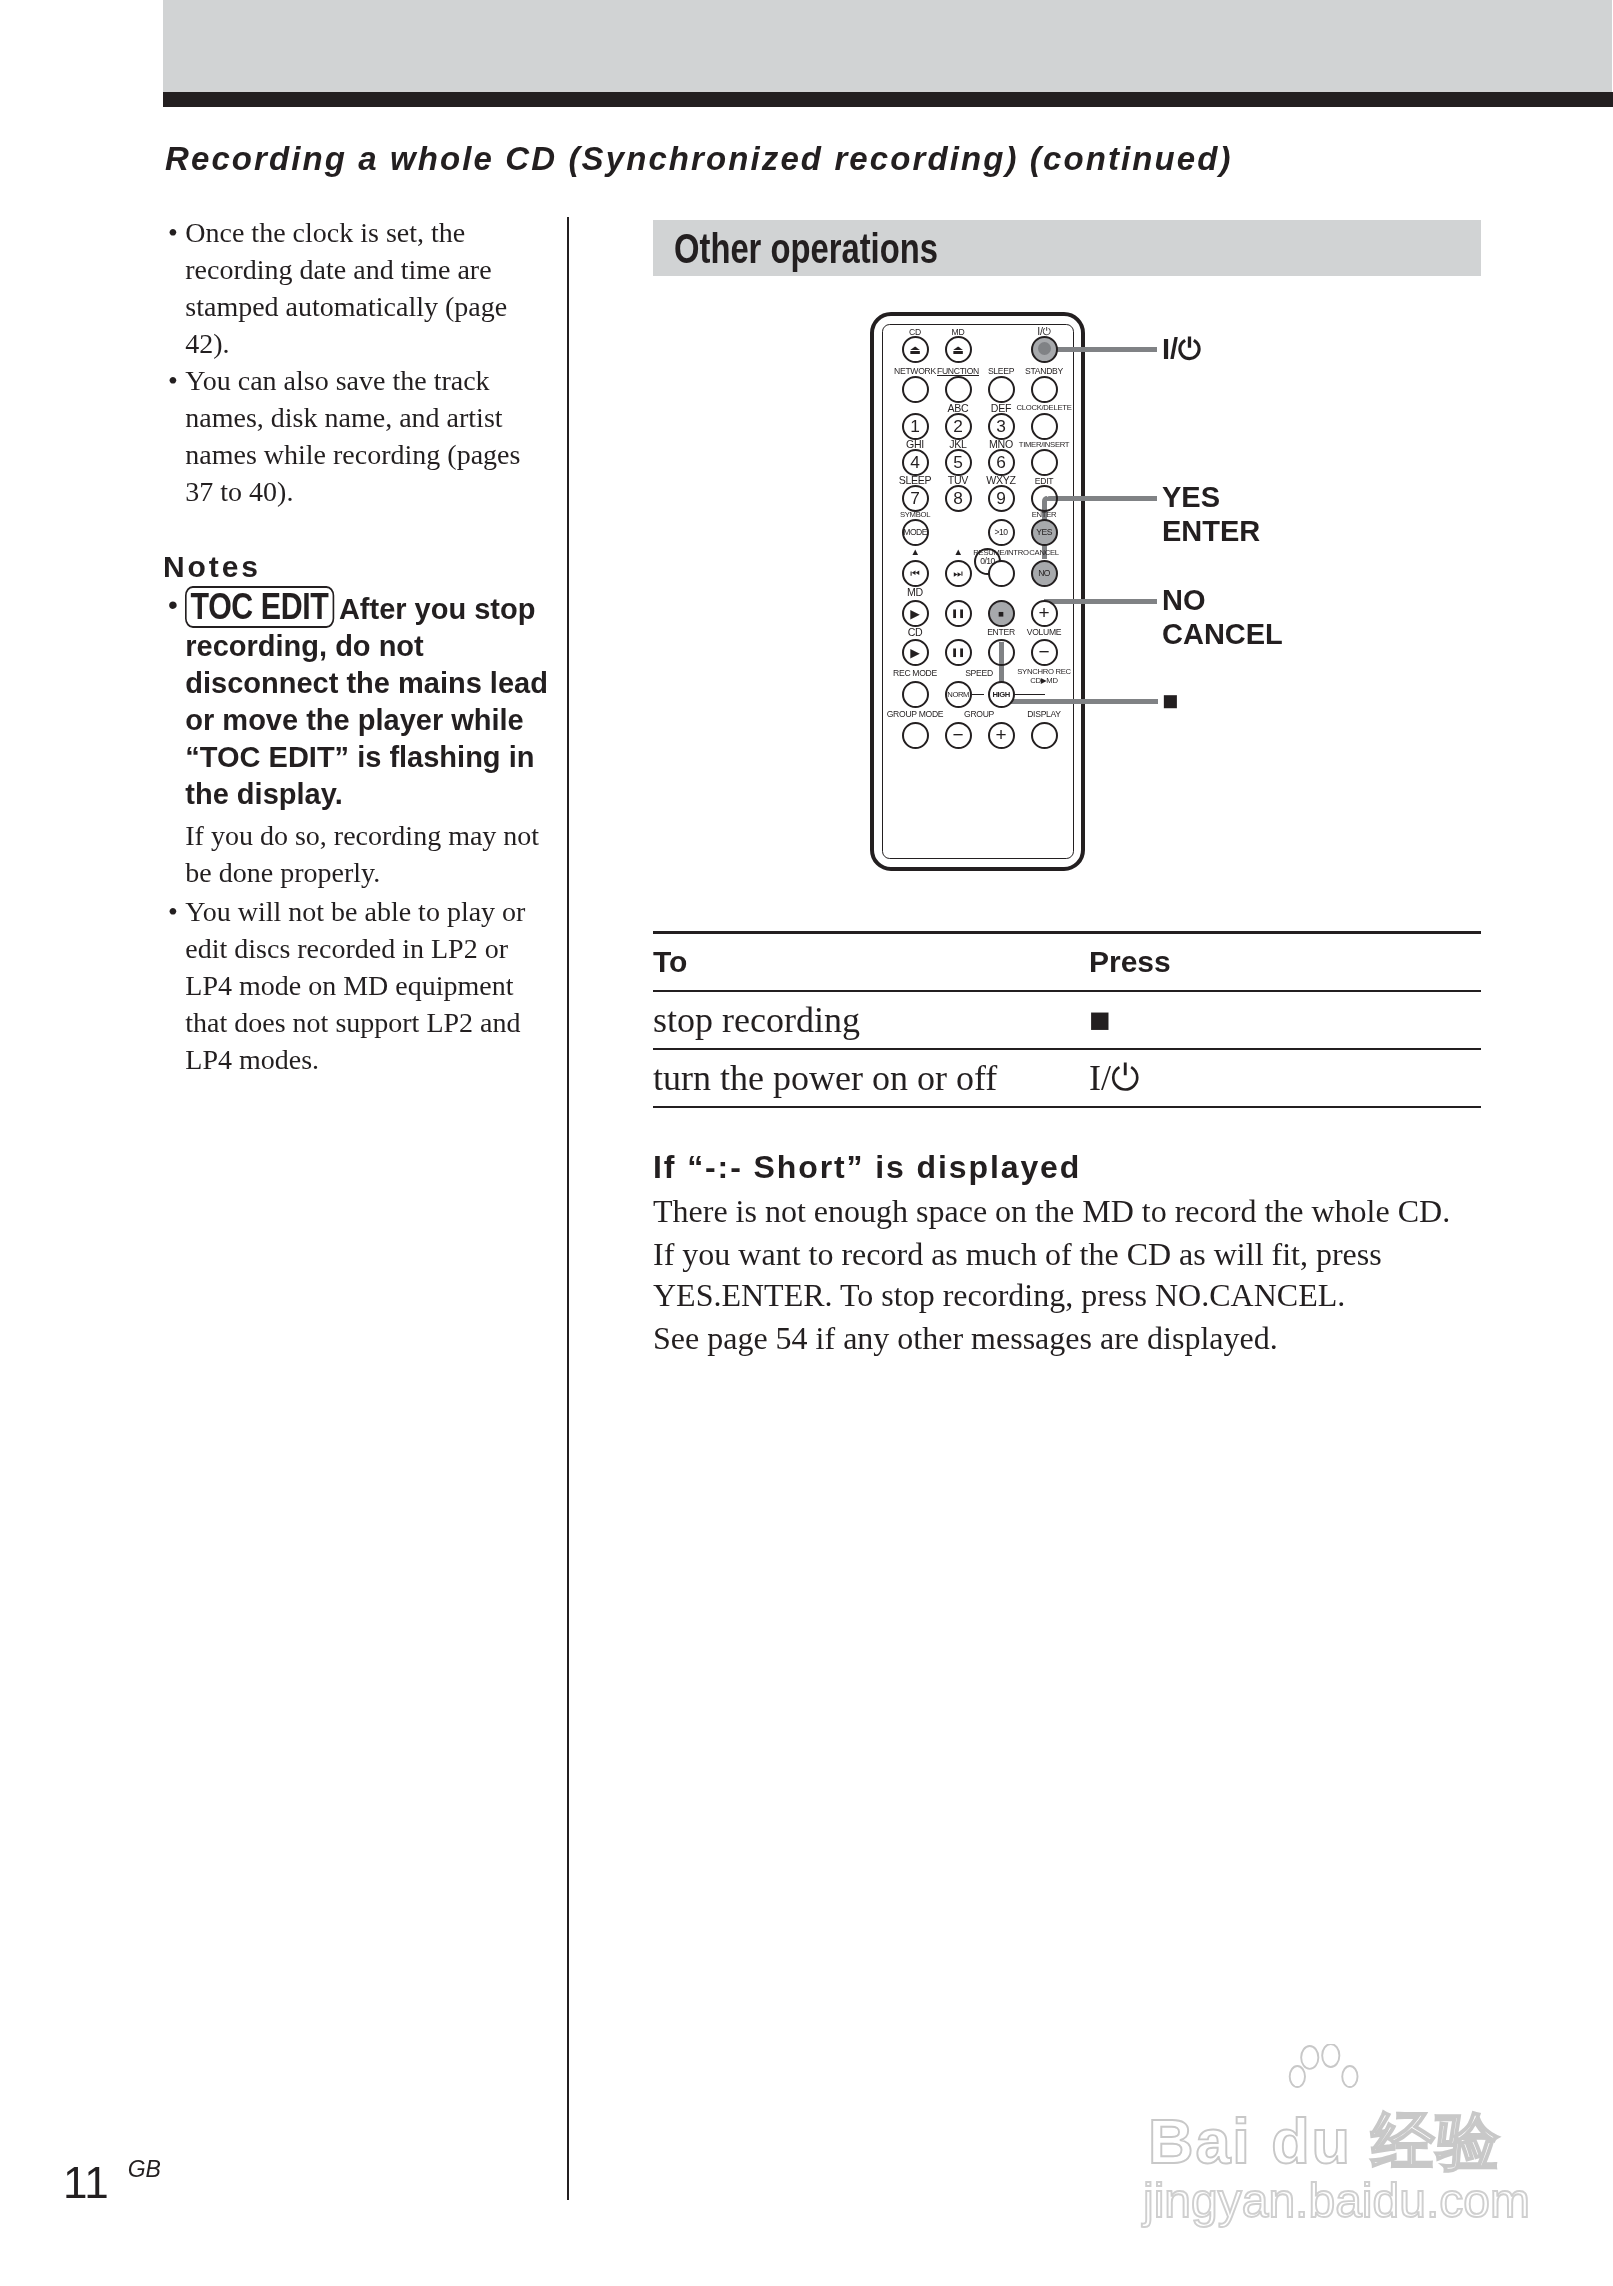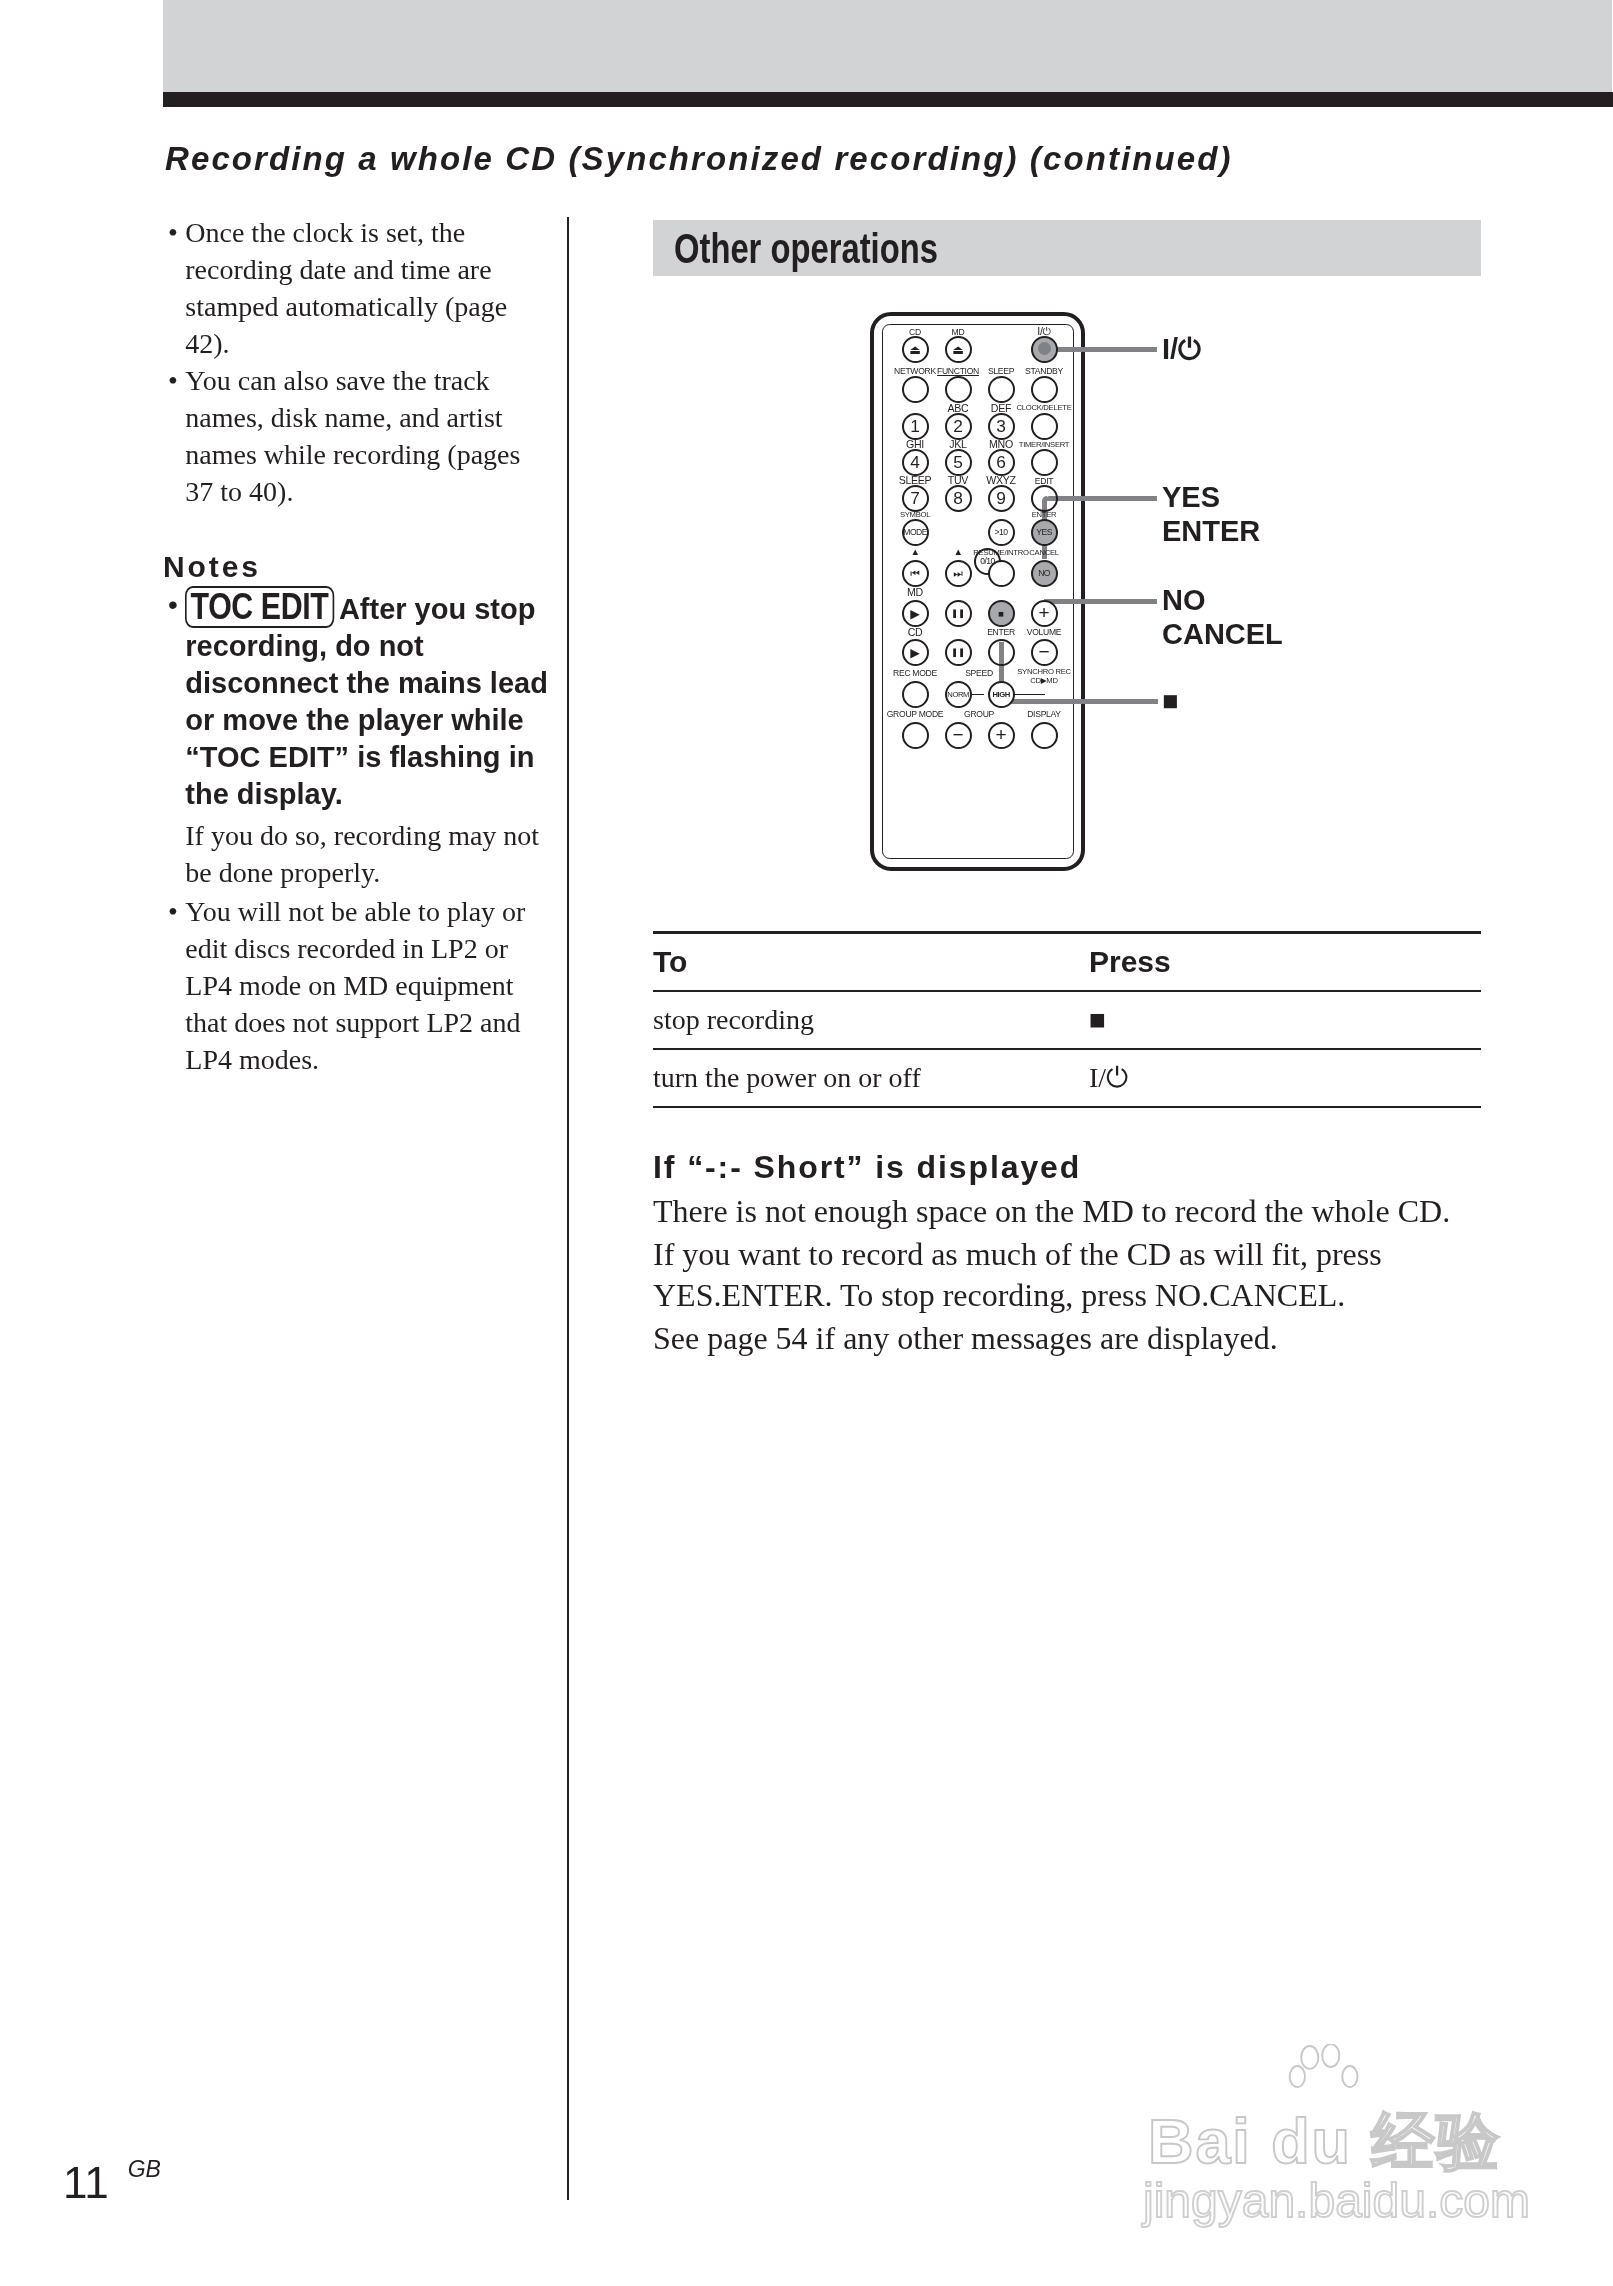--- a/index.html
+++ b/index.html
@@ -42,21 +42,21 @@
 
   .callout-line { position:absolute; background:#808285; }
   .callout-label { position:absolute; font-family:"Liberation Sans","DejaVu Sans",sans-serif; font-weight:bold; font-size:29px; line-height:34px; color:#231f20; white-space:nowrap; }
 
   
   #ops-table { left:653px; top:931px; width:828px; border-collapse:collapse; }
   #ops-table th, #ops-table td { text-align:left; padding:0; height:56px; vertical-align:middle; }
   #ops-table thead tr { border-top:3.8px solid #231f20; border-bottom:2.9px solid #231f20; }
   #ops-table tbody tr { border-bottom:2.9px solid #231f20; }
   #ops-table th { font-family:"Liberation Sans","DejaVu Sans",sans-serif; font-weight:bold; font-size:30px; }
-  #ops-table td { font-family:"Liberation Serif","DejaVu Serif",serif; font-size:28px; }
+  #ops-table td { font-family:"Liberation Serif","DejaVu Serif",serif; font-size:36px; }
   .col1 { width:436px; }
   .press-sym { font-family:"DejaVu Sans",sans-serif; font-size:29px; }
 
   
   #short-heading { left:653px; top:1149px; font-size:32px; font-weight:bold; letter-spacing:1.9px; white-space:nowrap; }
   #short-body { left:653px; top:1191px; width:845px; font-size:32px; line-height:41px; }
   #short-body p { margin:0 0 1.9px 0; }
 
   
   #page-num { left:63px; top:2158px; font-size:44px; white-space:nowrap; }

